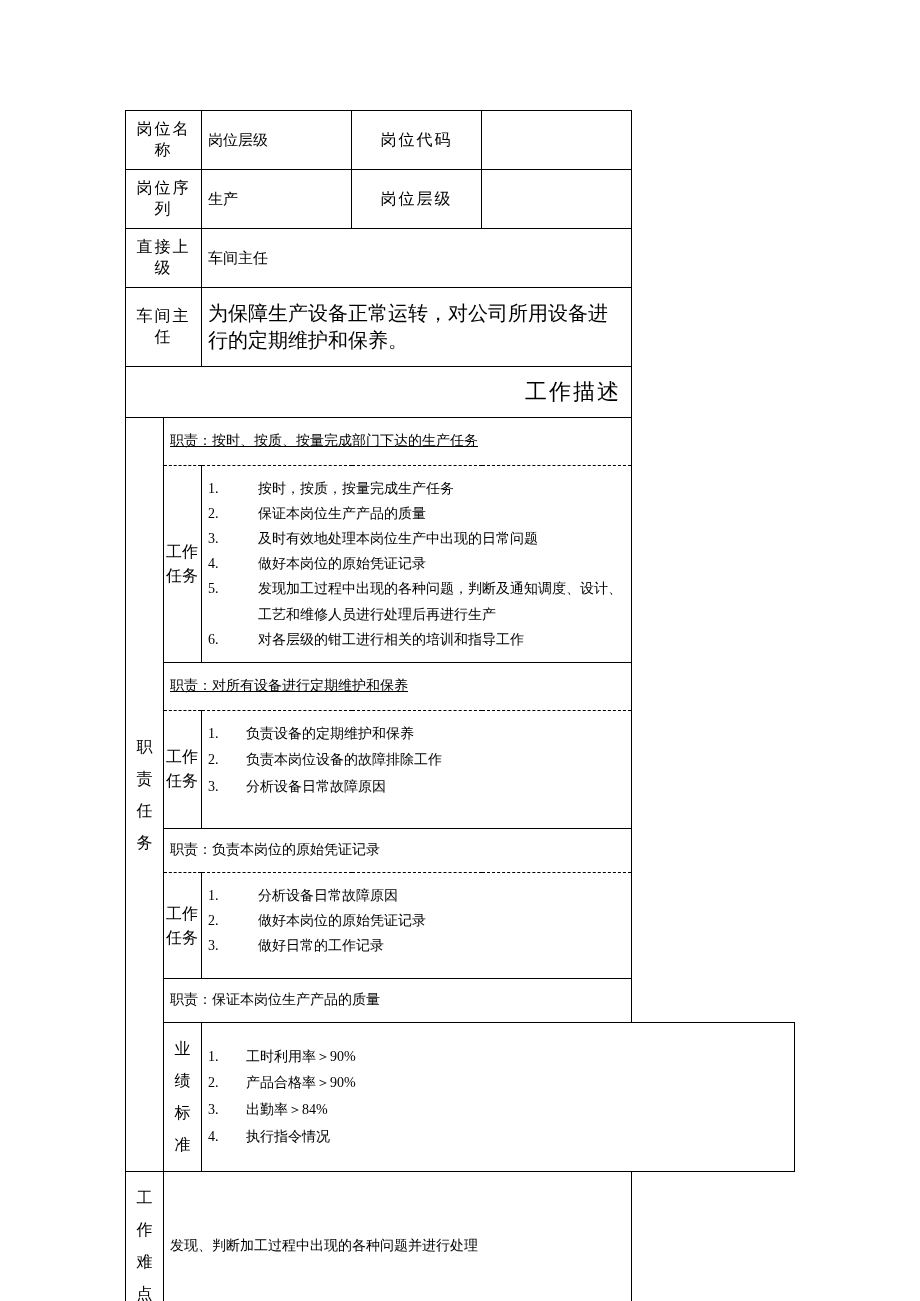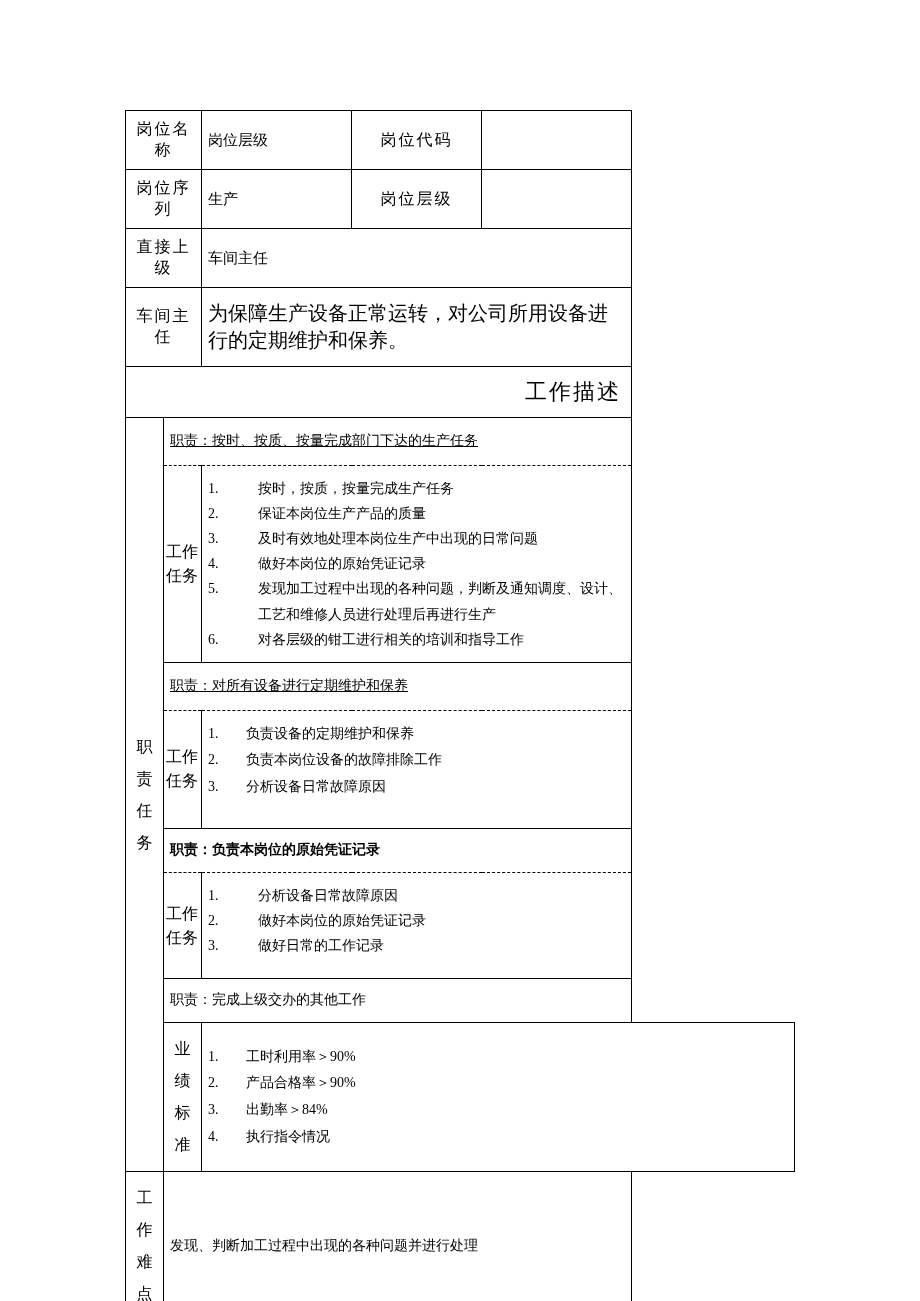--- a/index.html
+++ b/index.html
@@ -164,21 +164,21 @@
         <li>
               <span class="n">3.</span>
               <span class="t">分析设备日常故障原因</span>
             </li>
       </ol>
       <div style="height:18px;"></div>
     </td>
   </tr>
 
   <tr>
-    <td colspan="4" class="content dashed-bottom" style="padding:8px 6px;font-weight:bold;">职责：负责本岗位的原始凭证记录</td>
+    <td colspan="4" class="content dashed-bottom" style="padding:8px 6px;">职责：负责本岗位的原始凭证记录</td>
   </tr>
 
   <tr>
     <td class="sub-label dashed-top"><span>工作任务</span></td>
     <td colspan="3" class="content dashed-top">
       <div class="tasks-list">
         <div class="line">
               <span class="n">1.</span>
               <span class="t">分析设备日常故障原因</span>
             </div>
@@ -189,21 +189,21 @@
         <div class="line">
               <span class="n">3.</span>
               <span class="t">做好日常的工作记录</span>
             </div>
       </div>
       <div style="height:10px;"></div>
     </td>
   </tr>
 
   <tr>
-    <td colspan="4" class="content" style="padding:8px 6px;">职责：完成上级交办的其他工作</td>
+    <td colspan="4" class="content" style="padding:8px 6px;">职责：保证本岗位生产产品的质量</td>
   </tr>
 
   <tr>
     <td class="vertical-label">
       <span>业绩</span>
           <span>标准</span>
     </td>
     <td colspan="4" class="content">
       <ol class="num">
         <li>

